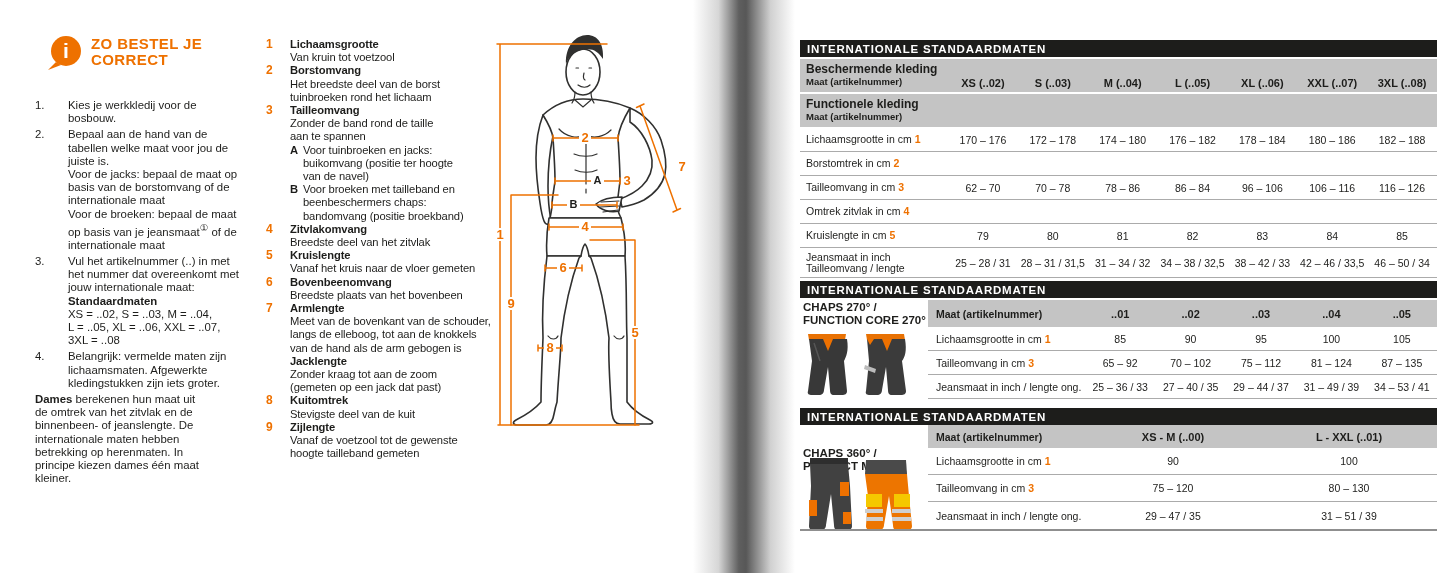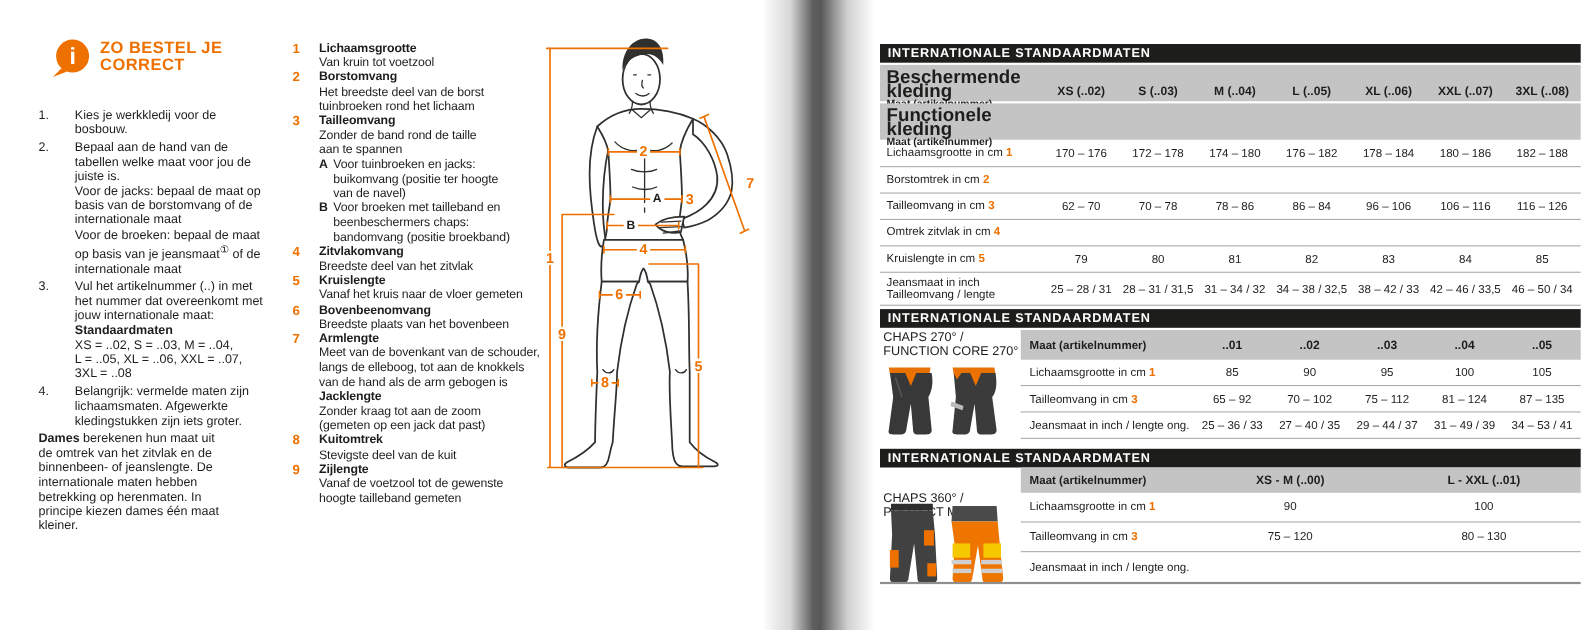--- a/index.html
+++ b/index.html
@@ -46,31 +46,31 @@
   .right-page{position:absolute;left:795px;top:0;width:652px;height:573px;}
   .std-bar{
     position:absolute;left:5px;width:637px;height:17px;background:var(--bar);
     color:#fff;font-weight:bold;font-size:11.5px;letter-spacing:.8px;
     display:flex;align-items:center;padding-left:7px;text-transform:uppercase;
   }
   #bar1{top:40px;} #bar2{top:281px;} #bar3{top:408px;}
   .t1-head{position:absolute;left:5px;width:637px;height:33px;background:var(--grey);display:flex;}
   #t1h0{top:59px;} #t1h1{top:94px;}
   .t1-head-label{width:148px;padding:4px 0 0 6px;}
-  .t1-head-label .big{display:block;font-size:17px;font-weight:bold;line-height:13px;}
+  .t1-head-label .big{display:block;font-size:12px;font-weight:bold;line-height:13px;}
   .t1-head-label .small{display:block;font-size:9.5px;font-weight:bold;line-height:11px;}
   .t1-head .cells,.t1-row .cells,.small-head .shcells,.srow .scells{flex:1;display:flex;align-items:center;height:100%;}
   .t1-head .cells span{flex:1;text-align:center;font-weight:bold;font-size:11px;margin-top:14px;}
   .t1-rows{position:absolute;left:5px;top:128px;width:637px;}
   .t1-row{display:flex;align-items:center;border-bottom:1px solid var(--rule);height:24px;}
   .t1-row.tall{height:30px;}
   .t1-row-label{width:148px;padding-left:6px;font-size:10.5px;white-space:pre-line;line-height:11px;}
   .row-num{color:var(--orange);font-weight:bold;margin-left:3px;}
   .t1-row .cells span,.srow .scells span{flex:1;text-align:center;font-size:10.5px;}
-  .prod-name{position:absolute;left:8px;margin:0;font-size:11.5px;font-weight:normal;line-height:13px;white-space:pre-line;text-transform:uppercase;}
+  .prod-name{position:absolute;left:8px;margin:0;font-size:11.5px;font-weight:bold;line-height:13px;white-space:pre-line;text-transform:uppercase;}
   #pn2{top:301px;} #pn3{top:426px;margin-top:21px;}
   .prod-img{position:absolute;left:7px;}
   #img2{top:331px;} #img3{top:456px;}
   .small-head{position:absolute;left:133px;width:509px;background:var(--grey);display:flex;align-items:center;}
   #t2head{top:300px;height:27px;} #t3head{top:425px;height:23px;}
   .small-head .shlabel{width:157px;padding-left:8px;font-weight:bold;font-size:10.5px;}
   .small-head .shcells span{flex:1;text-align:center;font-weight:bold;font-size:11px;}
   .small-rows{position:absolute;left:133px;width:509px;}
   #t2rows{top:327px;} #t3rows{top:448px;}
   .srow{display:flex;align-items:center;border-bottom:1px solid var(--rule);}
@@ -468,16 +468,20 @@
       </div>
       <div class="srow">
         <div class="slabel"><span>Tailleomvang in cm</span><span class="row-num">3</span></div>
         <div class="scells">
           <span>75 – 120</span>
           <span>80 – 130</span>
         </div>
       </div>
       <div class="srow">
         <div class="slabel"><span>Jeansmaat in inch / lengte ong.</span></div>
+        <div class="scells">
+          <span>29 – 47 / 35</span>
+          <span>31 – 51 / 39</span>
+        </div>
       </div>
     </div>
   <div class="bottom-rule"></div>
 </div>
 
 </body></html>

